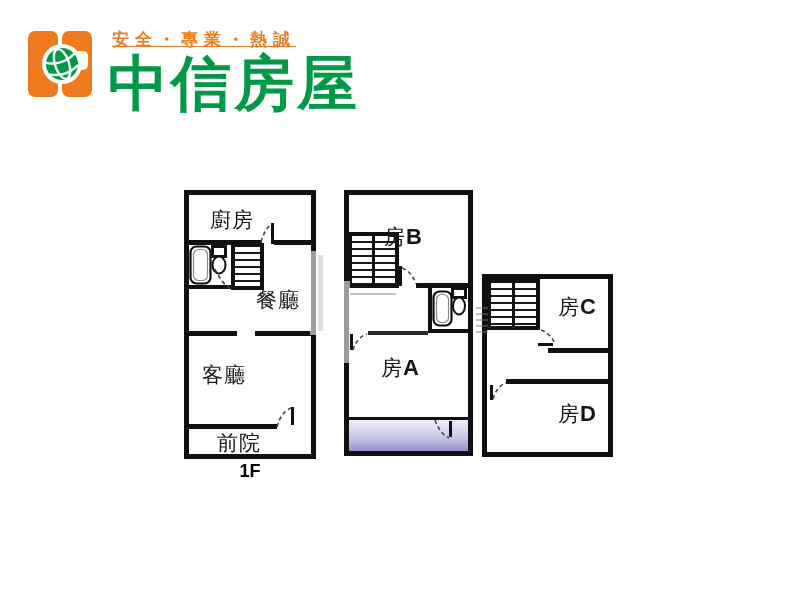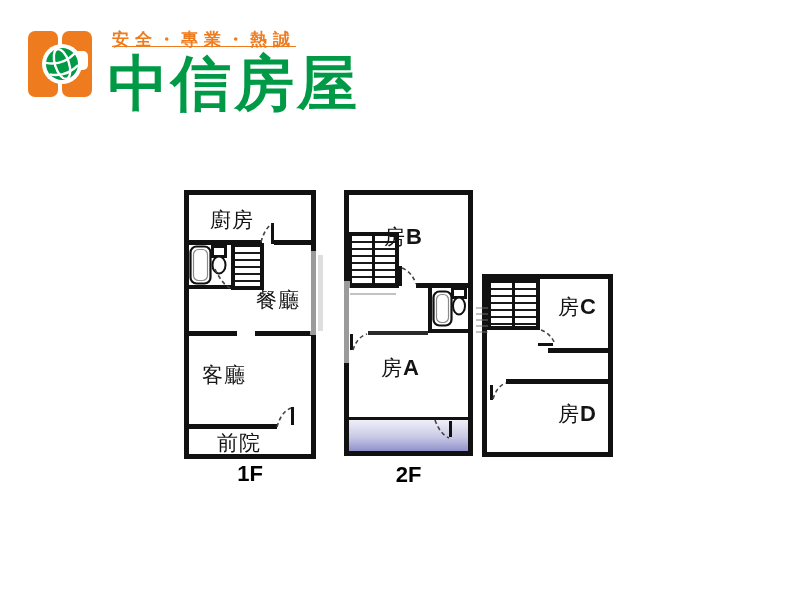--- a/index.html
+++ b/index.html
@@ -25,21 +25,21 @@
   .wall{position:absolute;background:var(--wall_black,#111);}
   .wall.soft{background:#2a2a2a;}
   .stairs{position:absolute;box-sizing:border-box;border:4px solid var(--wall_black,#111);
           background:repeating-linear-gradient(to bottom,#fff 0 5px,#1a1a1a 5px 7px);}
   .stairs.two{display:flex;background:none;}
   .stairs.two .col{flex:1;background:repeating-linear-gradient(to bottom,#fff 0 5px,#1a1a1a 5px 7px);}
   .stairs.two .col.right{border-left:3px solid var(--wall_black,#111);}
   .rlabel{position:absolute;font-size:21px;color:#141414;letter-spacing:1px;white-space:nowrap;
           font-family:"Liberation Serif","DejaVu Serif",serif;}
   .rlabel b{font-family:"Liberation Sans","DejaVu Sans",sans-serif;font-size:22px;}
-  .flabel{position:absolute;font-size:22px;font-weight:bold;color:#000;text-align:center;
+  .flabel{position:absolute;font-size:18px;font-weight:bold;color:#000;text-align:center;
           font-family:"Liberation Sans","DejaVu Sans",sans-serif;}
   .balcony{position:absolute;background:linear-gradient(to bottom,
            #efeff8 0%, var(--balcony_mid,#c9c9e6) 55%, var(--balcony_bottom,#9191cb) 100%);}
   .overlay{position:absolute;left:0;top:0;pointer-events:none;}
   .arc{fill:none;stroke:#444;stroke-width:1.6;stroke-dasharray:4 3;}
   .fixture{fill:#fff;stroke:#111;}
   .fixture-inner{fill:none;stroke:#8a8a8a;}
   
   .wm-light{position:absolute;background:rgba(255,255,255,0.58);}
   .wm-gray{position:absolute;background:rgba(160,160,160,0.35);}
@@ -95,21 +95,20 @@
   <div class="wall" style="left:428px;top:287px;width:4px;height:46px;"></div>
   <div class="wall" style="left:428px;top:329px;width:40px;height:4px;"></div>
   <div class="wall soft" style="left:368px;top:331px;width:60px;height:4px;"></div>
   <div class="wall" style="left:350px;top:334px;width:3px;height:16px;"></div>
   <div class="wall" style="left:349px;top:417px;width:119px;height:3px;"></div>
   <div class="balcony" style="left:349px;top:420px;width:119px;height:31px;"></div>
   <div class="wall" style="left:449px;top:421px;width:3px;height:16px;"></div>
 
   <div class="rlabel" style="left:384px;top:223px;"><span>房</span><b>B</b></div>
   <div class="rlabel" style="left:381px;top:354px;"><span>房</span><b>A</b></div>
-  <div class="flabel" style="left:344px;top:462px;width:129px;">2F</div>
 
   <div class="outer" style="left:482px;top:274px;width:131px;height:183px;"></div>
   <div class="stairs two" style="left:487px;top:279px;width:53px;height:51px;">
     <div class="col"></div>
       <div class="col right"></div>
   </div>
   <div class="wall" style="left:538px;top:343px;width:15px;height:3px;"></div>
   <div class="wall" style="left:548px;top:348px;width:60px;height:5px;"></div>
   <div class="wall" style="left:506px;top:379px;width:102px;height:5px;"></div>
   <div class="wall" style="left:490px;top:385px;width:3px;height:15px;"></div>

